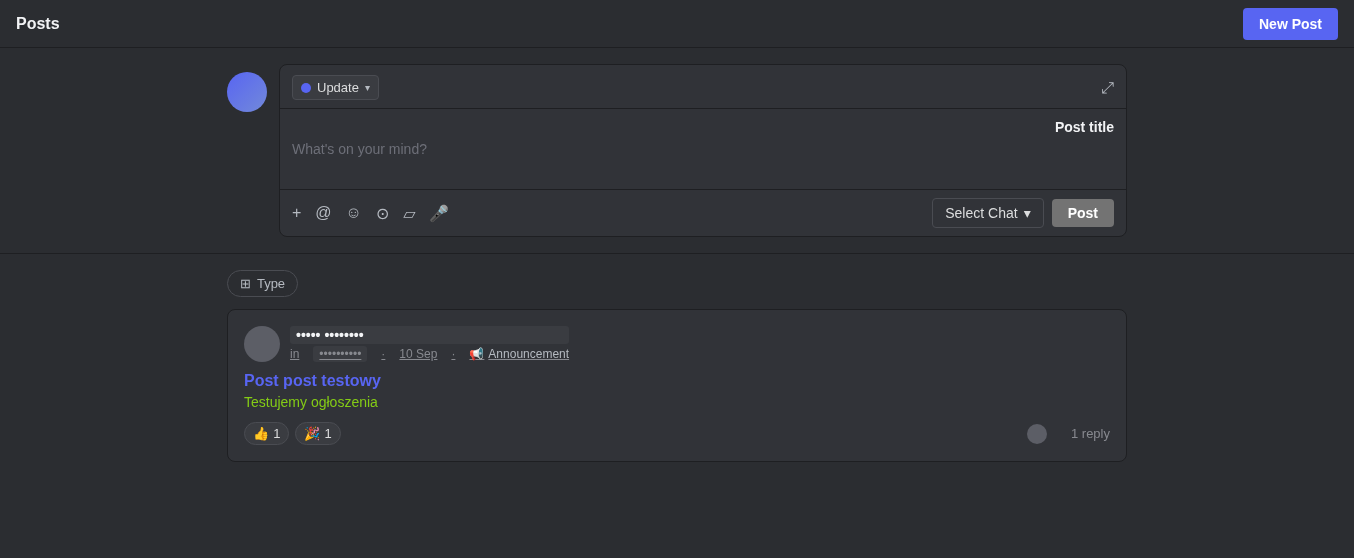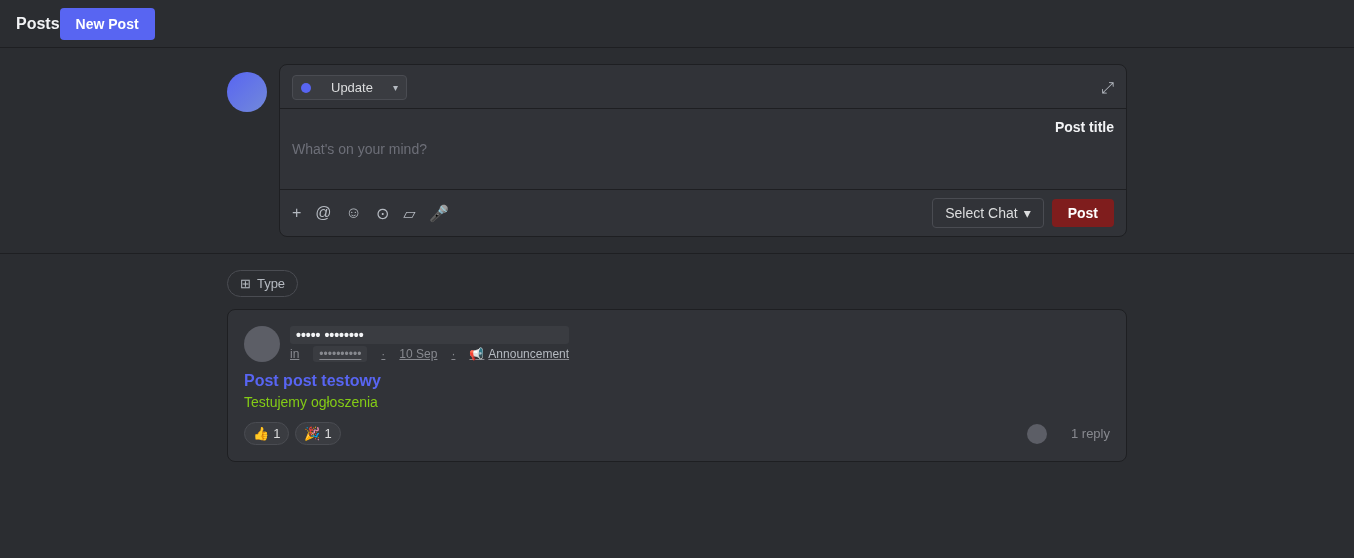--- a/index.html
+++ b/index.html
@@ -10,20 +10,21 @@
       font-size: 14px;
       min-height: 558px;
       width: 1354px;
       overflow: hidden;
     }
 
     
     .header-bar {
       display: flex;
       align-items: center;
+      justify-content: space-between;
       padding: 7px 16px;
       height: 48px;
       background-color: #2b2d31;
       border-bottom: 1px solid #1e1f22;
     }
     .header-title {
       font-size: 16px;
       font-weight: 600;
       color: #f2f3f5;
     }
@@ -72,21 +73,21 @@
     .composer-header {
       display: flex;
       align-items: center;
       justify-content: space-between;
       padding: 10px 12px 8px 12px;
       border-bottom: 1px solid #1e1f22;
     }
     .update-badge {
       display: flex;
       align-items: center;
-      gap: 20px;
+      gap: 6px;
       background-color: #3a3c41;
       border: 1px solid #4a4c52;
       border-radius: 4px;
       padding: 4px 8px;
       cursor: pointer;
       font-size: 13px;
       color: #dcddde;
     }
     .update-dot {
       width: 10px;
@@ -146,21 +147,21 @@
       gap: 6px;
       background-color: transparent;
       color: #dcddde;
       border: 1px solid #4a4c52;
       border-radius: 4px;
       padding: 6px 12px;
       font-size: 14px;
       cursor: pointer;
     }
     .post-btn {
-      background-color: #7f1d1d;
+      background-color: #737373;
       color: #ffffff;
       border: none;
       border-radius: 4px;
       padding: 6px 16px;
       font-size: 14px;
       font-weight: 600;
       cursor: pointer;
     }
 
     

